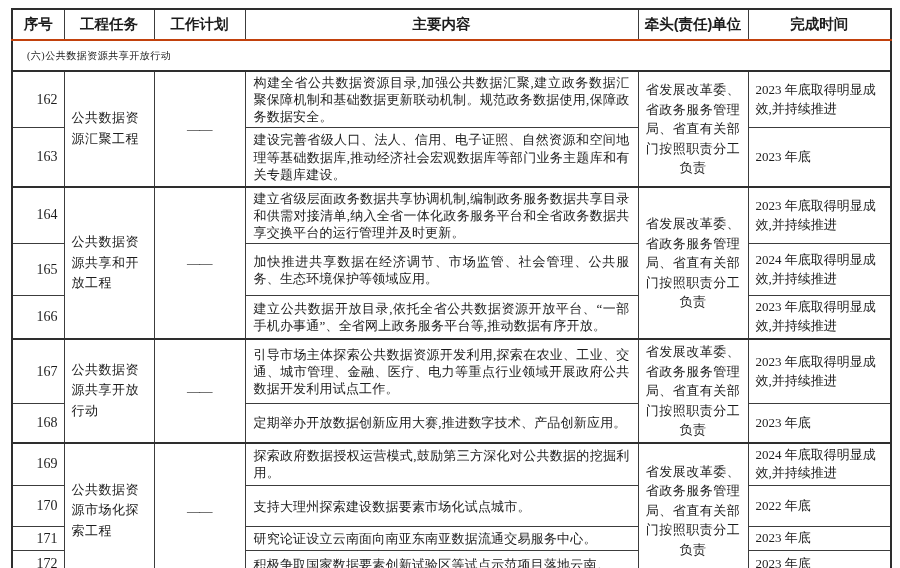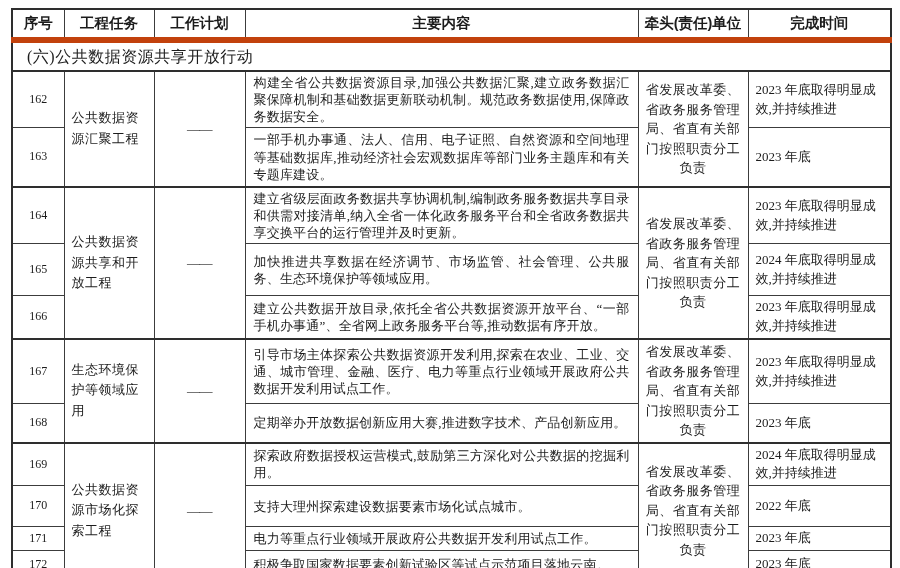--- a/index.html
+++ b/index.html
@@ -34,28 +34,28 @@
   }
   .plan th {
     font-family: "Liberation Sans", sans-serif;
     font-weight: bold;
     font-size: 14.5px;
     text-align: center;
     line-height: 1.45;
     padding: 2px 2px;
   }
   tr.section-row > td {
-    border-top: 6px solid #c2410c;
+    border-top: 2px solid #c2410c;
     border-bottom: 2px solid #2e2e2e;
-    font-size: 16px;
+    font-size: 10px;
     padding-left: 14px;
     letter-spacing: 0.5px;
   }
   tr.group-start > td { border-top-width: 2px; border-top-color: #2e2e2e; }
-  td.no   { text-align: center; font-size: 12px; }
+  td.no   { text-align: right; font-size: 14px; }
   td.task { text-align: left; padding: 0 7px; line-height: 1.6; letter-spacing: 0.5px; margin-top: 20px; }
   td.plan-cell { text-align: center; letter-spacing: -0.5px; }
   td.content { text-align: justify; padding: 2px 8px; letter-spacing: 0.2px; }
   td.lead { text-align: center; padding: 2px 6px; line-height: 1.5; letter-spacing: 0.5px; }
   td.time { text-align: left; padding: 2px 7px; line-height: 1.45; }
 </style>
 </head>
 <body>
 
 <div class="page">
@@ -86,21 +86,21 @@
     <tr class="group-start" style="height:49px">
       <td class="no">162</td>
       <td class="task" rowspan="2">公共数据资源汇聚工程</td>
       <td class="plan-cell" rowspan="2">——</td>
       <td class="content">构建全省公共数据资源目录,加强公共数据汇聚,建立政务数据汇聚保障机制和基础数据更新联动机制。规范政务数据使用,保障政务数据安全。</td>
       <td class="lead" rowspan="2">省发展改革委、省政务服务管理局、省直有关部门按照职责分工负责</td>
       <td class="time">2023 年底取得明显成效,并持续推进</td>
     </tr>
     <tr style="height:59px">
       <td class="no">163</td>
-      <td class="content">一部手机办事通、法人、信用、电子证照、自然资源和空间地理等基础数据库,推动经济社会宏观数据库等部门业务主题库和有关专题库建设。</td>
+      <td class="content">建设完善省级人口、法人、信用、电子证照、自然资源和空间地理等基础数据库,推动经济社会宏观数据库等部门业务主题库和有关专题库建设。</td>
       <td class="time">2023 年底</td>
     </tr>
 
     <tr class="group-start" style="height:51px">
       <td class="no">164</td>
       <td class="task" rowspan="3">公共数据资源共享和开放工程</td>
       <td class="plan-cell" rowspan="3">——</td>
       <td class="content">建立省级层面政务数据共享协调机制,编制政务服务数据共享目录和供需对接清单,纳入全省一体化政务服务平台和全省政务数据共享交换平台的运行管理并及时更新。</td>
       <td class="lead" rowspan="3">省发展改革委、省政务服务管理局、省直有关部门按照职责分工负责</td>
       <td class="time">2023 年底取得明显成效,并持续推进</td>
@@ -111,21 +111,21 @@
       <td class="time">2024 年底取得明显成效,并持续推进</td>
     </tr>
     <tr style="height:43px">
       <td class="no">166</td>
       <td class="content">建立公共数据开放目录,依托全省公共数据资源开放平台、“一部手机办事通”、全省网上政务服务平台等,推动数据有序开放。</td>
       <td class="time">2023 年底取得明显成效,并持续推进</td>
     </tr>
 
     <tr class="group-start" style="height:56px">
       <td class="no">167</td>
-      <td class="task" rowspan="2">生态环境保护等领域应用</td>
+      <td class="task" rowspan="2">公共数据资源共享开放行动</td>
       <td class="plan-cell" rowspan="2">——</td>
       <td class="content">引导市场主体探索公共数据资源开发利用,探索在农业、工业、交通、城市管理、金融、医疗、电力等重点行业领域开展政府公共数据开发利用试点工作。</td>
       <td class="lead" rowspan="2">省发展改革委、省政务服务管理局、省直有关部门按照职责分工负责</td>
       <td class="time">2023 年底取得明显成效,并持续推进</td>
     </tr>
     <tr style="height:34px">
       <td class="no">168</td>
       <td class="content">定期举办开放数据创新应用大赛,推进数字技术、产品创新应用。</td>
       <td class="time">2023 年底</td>
     </tr>
@@ -138,21 +138,21 @@
       <td class="lead" rowspan="4">省发展改革委、省政务服务管理局、省直有关部门按照职责分工负责</td>
       <td class="time">2024 年底取得明显成效,并持续推进</td>
     </tr>
     <tr style="height:41px">
       <td class="no">170</td>
       <td class="content">支持大理州探索建设数据要素市场化试点城市。</td>
       <td class="time">2022 年底</td>
     </tr>
     <tr style="height:24px">
       <td class="no">171</td>
-      <td class="content">电力等重点行业领域开展政府公共数据开发利用试点工作。</td>
+      <td class="content">研究论证设立云南面向南亚东南亚数据流通交易服务中心。</td>
       <td class="time">2023 年底</td>
     </tr>
     <tr style="height:28px">
       <td class="no">172</td>
       <td class="content">积极争取国家数据要素创新试验区等试点示范项目落地云南。</td>
       <td class="time">2023 年底</td>
     </tr>
   </tbody>
     </table>
 </div>

